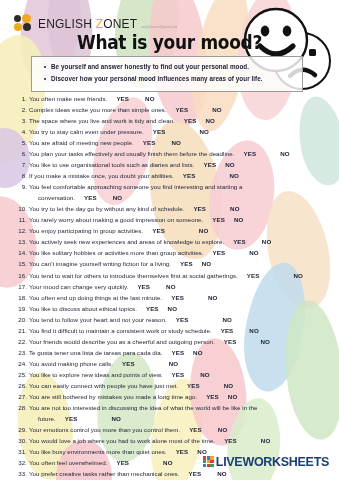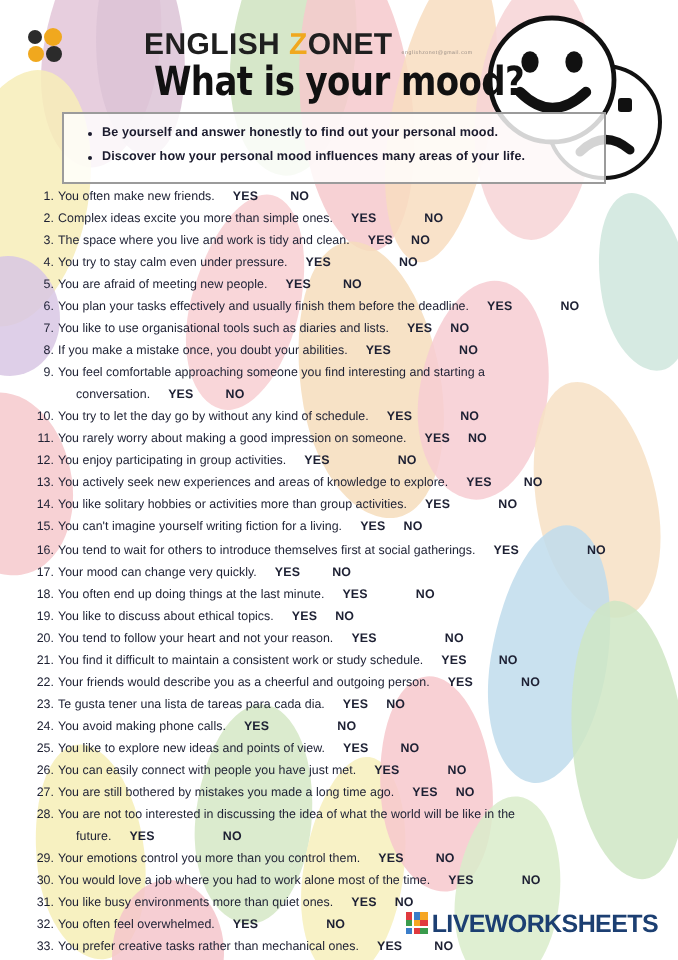--- a/index.html
+++ b/index.html
@@ -82,26 +82,25 @@
     position: absolute;
     display: block;
     border-radius: 50%;
   }
   .ld1 { left: 0;    top: 1px;  width: 7px;  height: 7px;  background: #2b2b2b; }
   .ld2 { left: 8px;  top: 0;    width: 9px;  height: 9px;  background: #f0a81e; }
   .ld3 { left: 0;    top: 9px;  width: 8px;  height: 8px;  background: #f0a81e; }
   .ld4 { left: 9px;  top: 9px;  width: 8px;  height: 8px;  background: #2b2b2b; }
   .logo-text { line-height: 1; }
   .logo-name {
-    font-size: 15px;
-    font-weight: bold;
+    font-size: 12px;
+    font-weight: normal;
     letter-spacing: .2px;
     color: #1f1f1f;
     white-space: nowrap;
-    margin-left: 34px;
   }
   .logo-name .z { color: #f0a81e; }
   .logo-sub {
     font-size: 2.6px;
     color: #9a8e86;
     letter-spacing: .3px;
     margin-top: 1.5px;
     white-space: nowrap;
   }
 

